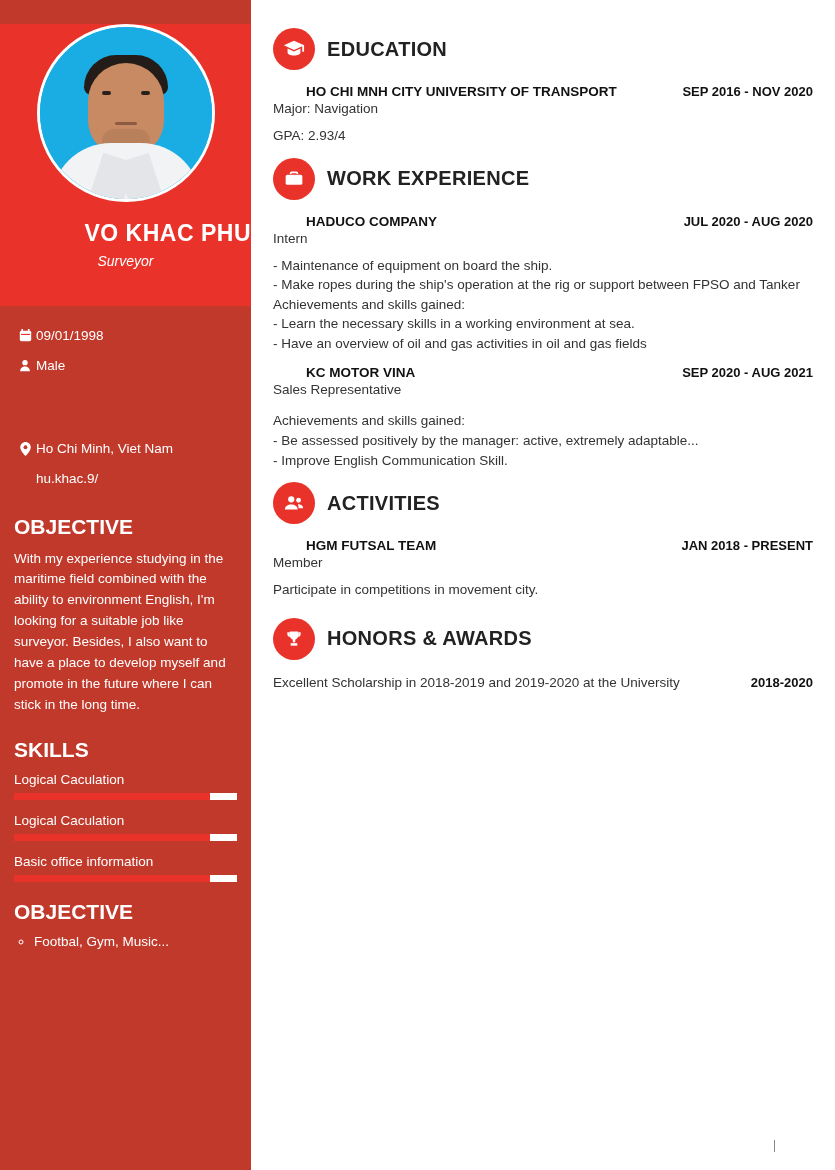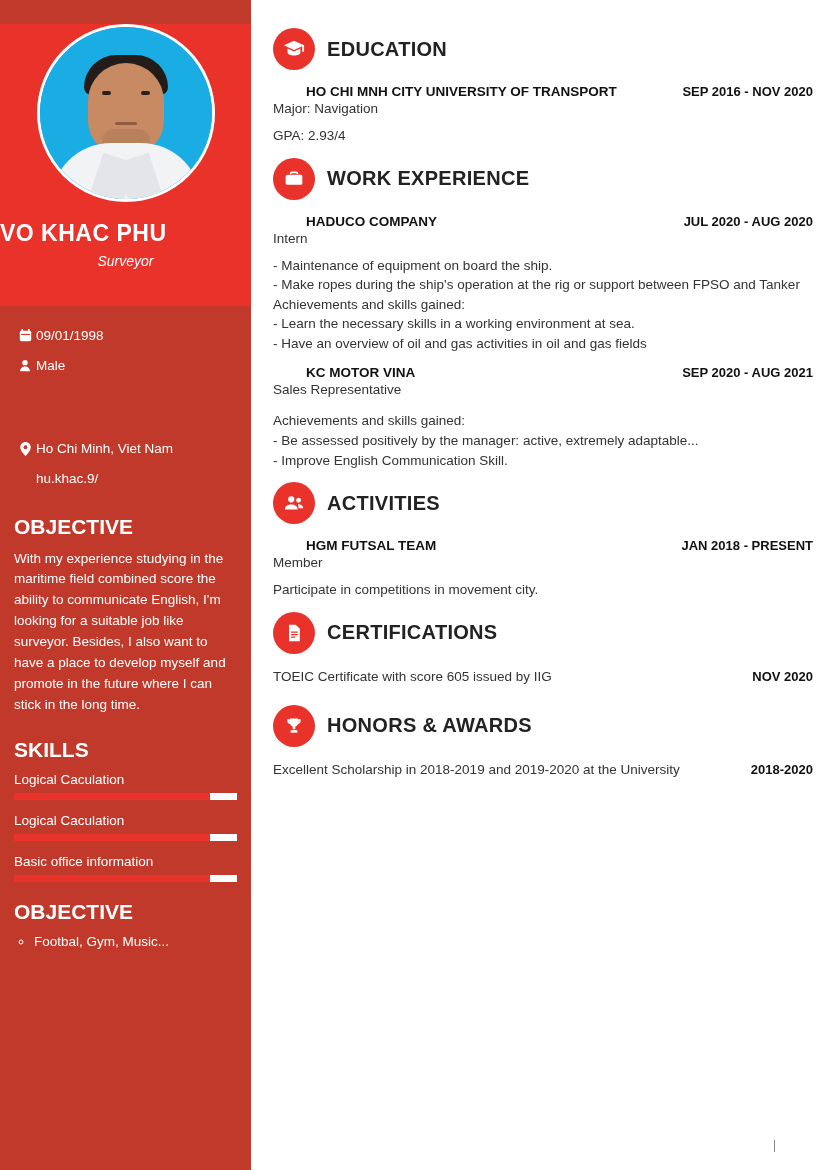--- a/index.html
+++ b/index.html
@@ -26,21 +26,21 @@
   .ph-shoulders { position:absolute; left:50%; transform:translateX(-50%); bottom:-14px; width:150px; height:70px; background:#f2f3f5; border-radius:60px 60px 0 0; }
   .ph-collar-l { position:absolute; left:56px; bottom:0px; width:34px; height:42px; background:#e3e5e8; transform:rotate(18deg); }
   .ph-collar-r { position:absolute; right:56px; bottom:0px; width:34px; height:42px; background:#e3e5e8; transform:rotate(-18deg); }
   .ph-neck { position:absolute; left:50%; transform:translateX(-50%); bottom:22px; width:48px; height:48px; background:#b9805c; border-radius:12px; }
   .ph-face { position:absolute; left:50%; transform:translateX(-50%); bottom:44px; width:76px; height:92px; background:#c78a62; border-radius:40px 40px 36px 36px; }
   .ph-hair { position:absolute; left:50%; transform:translateX(-50%); bottom:104px; width:84px; height:40px; background:#241c18; border-radius:42px 42px 10px 10px; }
   .ph-eye-l, .ph-eye-r { position:absolute; bottom:104px; width:9px; height:4px; background:#2b211c; border-radius:3px; }
   .ph-eye-l { left:62px; } .ph-eye-r { right:62px; }
   .ph-mouth { position:absolute; left:50%; transform:translateX(-50%); bottom:74px; width:22px; height:3px; background:#8d5a42; border-radius:3px; }
 
-  .name { text-align:left; color:#fff; font-size:23px; font-weight:bold; letter-spacing:.5px; margin-top:18px; }
+  .name { text-align:right; color:#fff; font-size:23px; font-weight:bold; letter-spacing:.5px; margin-top:18px; }
   .role { text-align:center; color:#fff; font-size:14px; font-style:italic; margin-top:6px; }
 
   .contact { padding: 22px 14px 4px 14px; }
   .c-row { display:flex; align-items:flex-start; color:#fff; font-size:13.5px; margin-bottom:13px; line-height:1.25; }
   .c-ico { width:22px; flex:0 0 22px; display:flex; justify-content:center; align-items:flex-start; padding-top:1px; }
   .c-ico svg { display:block; }
   .c-txt { flex:1; }
   .c-txt.blank { color:#c0392b; }
 
   .sb-head { color:#fff; font-size:21px; font-weight:bold; margin:10px 0 10px 14px; }
@@ -150,21 +150,21 @@
         <span class="c-ico">
           <svg width="12" height="13" viewBox="0 0 16 16" fill="#c0392b">
               <rect x="0" y="0" width="16" height="16" rx="3"></rect>
             </svg>
         </span>
         <span class="c-txt">hu.khac.9/</span>
       </div>
     </div>
 
     <div class="sb-head">OBJECTIVE</div>
-    <div class="sb-body">With my experience studying in the maritime field combined score the ability to communicate English, I'm looking for a suitable job like surveyor. Besides, I also want to have a place to develop myself and promote in the future where I can stick in the long time.</div>
+    <div class="sb-body">With my experience studying in the maritime field combined with the ability to environment English, I'm looking for a suitable job like surveyor. Besides, I also want to have a place to develop myself and promote in the future where I can stick in the long time.</div>
 
     <div class="sb-head" style="margin-top:22px;">SKILLS</div>
     <div>
       <div class="skill">
         <div class="skill-label">Logical Caculation</div>
         <div class="bar">
             <i style="width:88%"></i>
           </div>
       </div>
       <div class="skill">
@@ -263,35 +263,20 @@
       <div class="entry">
         <div class="entry-top">
           <span class="org">HGM FUTSAL TEAM</span>
           <span class="date">JAN 2018 - PRESENT</span>
         </div>
         <div class="sub">Member</div>
         <div class="detail">Participate in competitions in movement city.</div>
       </div>
     </section>
 
-    <section class="sec">
-      <div class="sec-head">
-        <div class="sec-badge">
-          <svg width="20" height="20" viewBox="0 0 24 24" fill="#fff">
-              <path d="M6 2h8l5 5v15H6z"></path>
-              <path d="M8.5 11h8M8.5 14h8M8.5 17h5" stroke="#e8322a" stroke-width="1.4"></path>
-            </svg>
-        </div>
-        <div class="sec-title">CERTIFICATIONS</div>
-      </div>
-      <div class="plain-row">
-        <span class="txt">TOEIC Certificate with score 605 issued by IIG</span>
-        <span class="date">NOV 2020</span>
-      </div>
-    </section>
 
     <section class="sec" style="margin-top:18px;">
       <div class="sec-head">
         <div class="sec-badge">
           <svg width="20" height="20" viewBox="0 0 24 24" fill="#fff">
               <path d="M7 3h10v5a5 5 0 0 1-10 0z"></path>
               <path d="M10.5 12h3v4h-3z"></path>
               <path d="M8 17h8v3H8z"></path>
               <path d="M7 4H4v2c0 2 1.3 3.4 3 3.7zM17 4h3v2c0 2-1.3 3.4-3 3.7z"></path>
             </svg>

